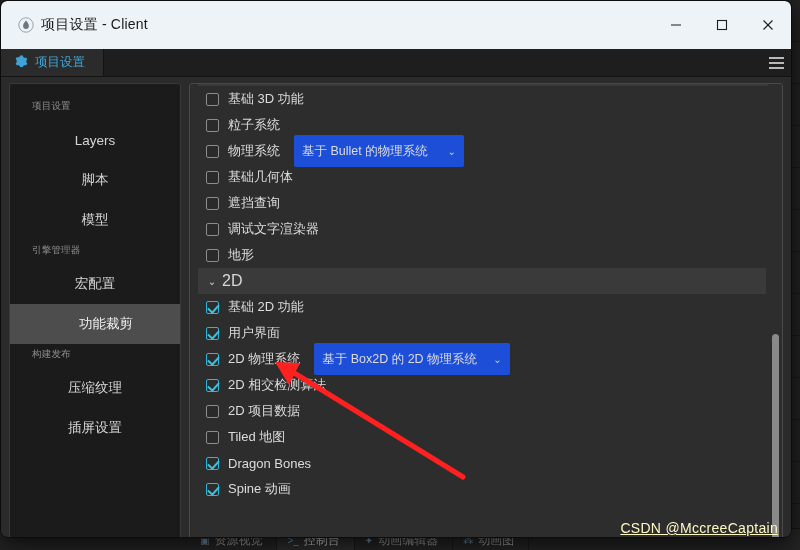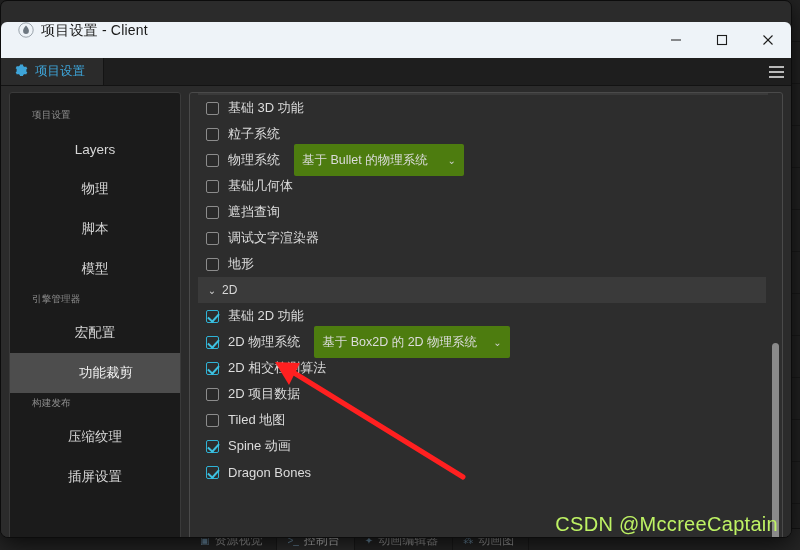--- a/index.html
+++ b/index.html
@@ -21,22 +21,22 @@
   .bg-tab { display: flex; align-items: center; gap: 5px; height: 22px; padding: 0 14px 0 10px; font-size: 12px; color: #9a9a9a;
             border-right: 1px solid #1a1a1a; }
   .bg-tab .gl { font-size: 10px; color: #6d8fa8; }
   .bg-tab.active { color: #c9c9c9; background: #2d2d2d; }
 
   
   .window { position: absolute; left: 0; top: 0; width: 792px; height: 538px;
             background: #2b2b2b; border: 1px solid #0c0c0c; border-radius: 7px 7px 8px 8px;
             box-shadow: 0 6px 26px rgba(0,0,0,.75); overflow: hidden; }
 
-  .titlebar { height: 36px; background: #eef3f8; display: flex; align-items: flex-start;
-              border-radius: 6px 6px 0 0; margin-top: 21px; }
+  .titlebar { height: 48px; background: #eef3f8; display: flex; align-items: center;
+              border-radius: 6px 6px 0 0; }
   .title-icon { width: 26px; margin-left: 12px; display: flex; align-items: center; justify-content: center; }
   .title-text { font-size: 14px; color: #1a1a1a; margin-left: 2px; letter-spacing: .2px; }
   .win-controls { margin-left: auto; display: flex; height: 36px; }
   .win-btn { width: 46px; height: 36px; display: flex; align-items: center; justify-content: center;
              color: #1d1d1d; font-size: 14px; }
   .win-btn svg { display: block; }
 
   .tabbar { height: 28px; background: #1e1e1e; display: flex; align-items: stretch;
             border-bottom: 1px solid #131313; }
   .tab { display: flex; align-items: center; gap: 7px; padding: 0 18px 0 14px; background: #2b2b2b;
@@ -60,42 +60,42 @@
   
   .content { flex: 1; background: #2d2d2d; border: 1px solid #4a4a4a; border-radius: 3px;
              position: relative; overflow: hidden; }
   .scrollport { position: absolute; inset: 0; padding: 0 4px 0 4px; }
   .clip-top { position: absolute; left: 8px; right: 14px; top: 0; height: 2px; background: #3a3a3a; }
   .rows { position: absolute; left: 0; right: 16px; top: 2px; padding-left: 8px; }
 
   .row { height: 26px; display: flex; align-items: center; padding-left: 8px; }
   .row.group { background: #3a3a3a; padding-left: 6px; }
   .chev { width: 16px; color: #cfcfcf; font-size: 10px; display: flex; align-items: center; justify-content: center; }
-  .group-label { font-size: 12px; color: #d8d8d8; margin-left: 2px; }
+  .group-label { font-size: 16px; color: #d8d8d8; margin-left: 2px; }
 
   .cb { width: 13px; height: 13px; border-radius: 2px; flex: none; position: relative;
         background: #2a2a2a; border: 1px solid #8c8c8c; }
   .cb.on { background: #2d2d2d; border-color: #2fb3d6; }
   .cb.on::after { content: ""; position: absolute; left: 3px; top: 0px; width: 5px; height: 9px;
                   border: solid #3fc1e0; border-width: 0 2px 2px 0; transform: rotate(42deg); }
   .row-label { font-size: 13px; color: #dcdcdc; margin-left: 9px; white-space: nowrap; }
 
-  .dropdown { margin-left: 14px; height: 20px; background: #4d7c0f; border-radius: 2px;
+  .dropdown { margin-left: 14px; height: 20px; background: #1d4ed8; border-radius: 2px;
               display: inline-flex; align-items: center; padding: 16px 8px; min-width: 120px; }
   .dd-text { font-size: 12.5px; color: #dcdcdc; white-space: nowrap; }
   .dd-arrow { margin-left: auto; padding-left: 16px; font-size: 10px; color: #cfcfcf; }
   .dropdown.wide { min-width: 170px; }
 
   .vscroll { position: absolute; right: 3px; top: 250px; width: 7px; height: 208px;
              background: #8a8a8a; border-radius: 4px; }
 
   
   .arrow { position: absolute; left: 0; top: 0; width: 792px; height: 538px; pointer-events: none; }
-  .watermark { position: absolute; right: 22px; bottom: 14px; font-size: 20px; color: #bef264;
-               letter-spacing: .3px; }
+  .watermark { position: absolute; right: 22px; bottom: 14px; font-size: 14px; color: #fef9c3;
+               letter-spacing: .3px; text-decoration: underline; }
 </style>
 </head>
 <body>
 
 <div id="root">
 
   <div class="bg-layer">
     <div class="bg-left-rows">
       <i></i>
         <i></i>
@@ -199,23 +199,20 @@
 
     <div class="body">
 
       <div class="sidebar">
 
         <div class="side-group">项目设置</div>
         <div class="side-item">
             <span>Layers</span>
           </div>
         <div class="side-item">
-            <span>物理</span>
-          </div>
-        <div class="side-item">
             <span>脚本</span>
           </div>
         <div class="side-item">
             <span>模型</span>
           </div>
 
         <div class="side-group">引擎管理器</div>
         <div class="side-item">
             <span>宏配置</span>
           </div>
@@ -274,45 +271,49 @@
               <span class="chev">⌄</span>
               <span class="group-label">2D</span>
             </div>
 
             <div class="row">
               <span class="cb on"></span>
               <span class="row-label">基础 2D 功能</span>
             </div>
             <div class="row">
               <span class="cb on"></span>
+              <span class="row-label">用户界面</span>
+            </div>
+            <div class="row">
+              <span class="cb on"></span>
               <span class="row-label">2D 物理系统</span>
               <span class="dropdown wide">
                 <span class="dd-text">基于 Box2D 的 2D 物理系统</span>
                 <span class="dd-arrow">⌄</span>
               </span>
             </div>
             <div class="row">
               <span class="cb on"></span>
               <span class="row-label">2D 相交检测算法</span>
             </div>
             <div class="row">
               <span class="cb"></span>
               <span class="row-label">2D 项目数据</span>
             </div>
             <div class="row">
               <span class="cb"></span>
               <span class="row-label">Tiled 地图</span>
             </div>
             <div class="row">
               <span class="cb on"></span>
+              <span class="row-label">Dragon Bones</span>
+            </div>
+            <div class="row">
+              <span class="cb on"></span>
               <span class="row-label">Spine 动画</span>
-            </div>
-            <div class="row">
-              <span class="cb on"></span>
-              <span class="row-label">Dragon Bones</span>
             </div>
 
           </div>
         </div>
         <div class="vscroll"></div>
       </div>
 
     </div>
 
     <svg class="arrow" viewBox="0 0 792 538">

